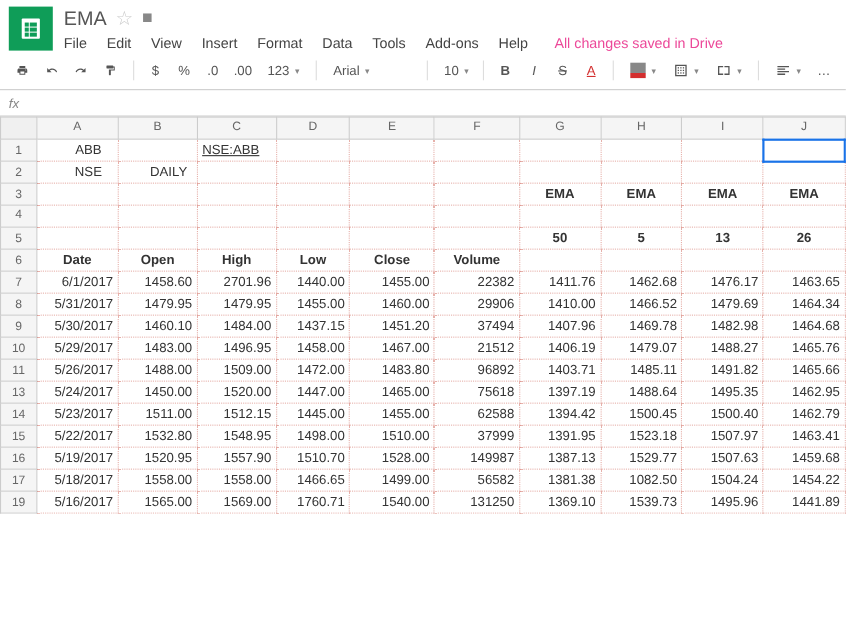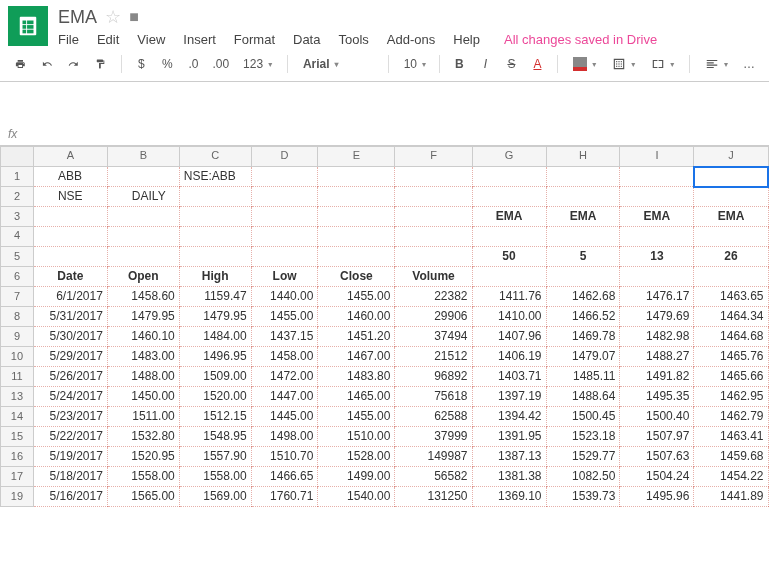--- a/index.html
+++ b/index.html
@@ -16,40 +16,40 @@
   .menubar { display: flex; gap: 18px; font-size: 13px; color: #444; margin-top: 4px; align-items: flex-end; }
   .menubar span { cursor: pointer; }
   .save-status { color: #ec4899; margin-left: 6px; }
   
   
   .toolbar { display: flex; align-items: center; padding: 6px 10px; border-bottom: 1px solid #ccc; gap: 6px; color: #555; font-size: 12px; }
   .tb-btn { padding: 3px 5px; cursor: pointer; display: inline-flex; align-items: center; justify-content: center; min-width: 20px; height: 22px; }
   .tb-sep { width: 1px; height: 18px; background: #ddd; margin: 0 4px; }
   .tb-dd { display: inline-flex; align-items: center; gap: 3px; padding: 3px 5px; cursor: pointer; }
   .tb-dd::after { content: "▾"; font-size: 8px; color: #888; margin-left: 2px; }
-  .font-select { min-width: 80px; font-weight: bold; }
+  .font-select { min-width: 80px; }
   .size-select { min-width: 30px; }
   .underline-a { color: #d32f2f; text-decoration: underline; }
   .fill-icon { width: 14px; height: 14px; background: linear-gradient(#888 70%, #d32f2f 70%); }
   
   
-  .fxbar { display: flex; align-items: center; border-bottom: 1px solid #ccc; height: 24px; padding: 0 8px; font-style: italic; color: #888; margin-top: 40px; }
+  .fxbar { display: flex; align-items: center; border-bottom: 1px solid #ccc; height: 24px; padding: 0 8px; font-style: italic; color: #888; }
   .fxbar .fx { width: 30px; font-size: 12px; }
   .fxbar input { border: none; outline: none; flex: 1; font-size: 13px; }
   
   
   .grid { display: table; border-collapse: collapse; width: 100%; table-layout: fixed; }
   .row { display: table-row; }
   .cell, .rh, .ch, .corner { display: table-cell; border: 1px dotted #c0392b66; font-size: 12px; padding: 2px 4px; white-space: nowrap; overflow: hidden; }
   .corner { width: 32px; background: #f0f0f0; border: 1px solid #ccc; }
   .ch { background: #f5f5f5; text-align: center; color: #666; border: 1px solid #ccc; font-size: 11px; height: 20px; }
   .rh { background: #f5f5f5; text-align: center; color: #666; border: 1px solid #ccc; font-size: 11px; width: 32px; }
   .cell { text-align: right; height: 20px; font-family: Arial; }
-  .cell.tl { text-align: left; }
-  .cell.tc { text-align: left; padding-left: 24px; }
+  .cell.tl { text-align: left; text-decoration: underline; }
+  .cell.tc { text-align: center; padding-left: 24px; }
   .cell.bold { font-weight: bold; text-align: center; }
   .sel { border: 2px solid #1a73e8 !important; }
   
   .c-A { width: 72px; }
   .c-B { width: 70px; }
   .c-C { width: 70px; }
   .c-D { width: 65px; }
   .c-E { width: 75px; }
   .c-F { width: 75px; }
   .c-G { width: 72px; }
@@ -262,21 +262,21 @@
     <div class="cell"></div>
       <div class="cell"></div>
       <div class="cell"></div>
       <div class="cell"></div>
   </div>
 
   <div class="row">
       <div class="rh">7</div>
       <div class="cell">6/1/2017</div>
       <div class="cell">1458.60</div>
-      <div class="cell">1159.47</div>
+      <div class="cell">2701.96</div>
       <div class="cell">1440.00</div>
       <div class="cell">1455.00</div>
       <div class="cell">22382</div>
       <div class="cell">1411.76</div>
       <div class="cell">1462.68</div>
       <div class="cell">1476.17</div>
       <div class="cell">1463.65</div>
     </div>
     <div class="row">
       <div class="rh">8</div>

